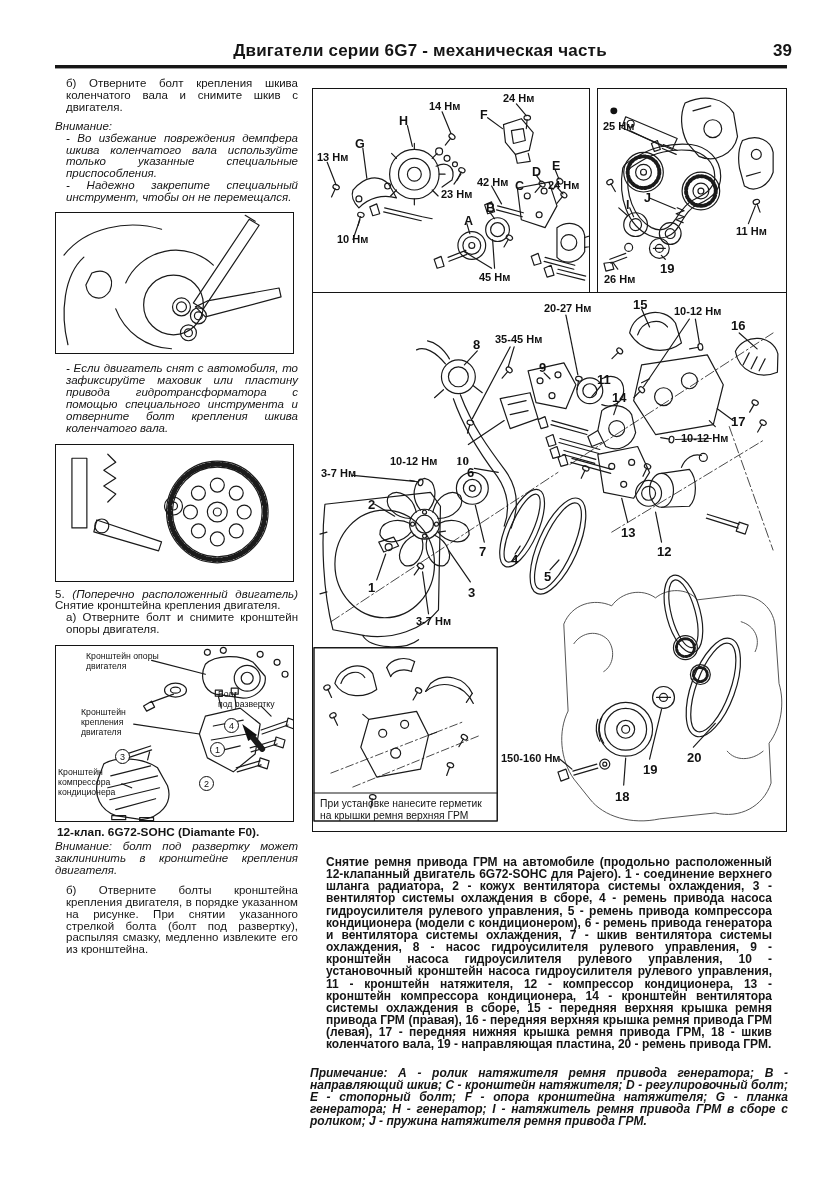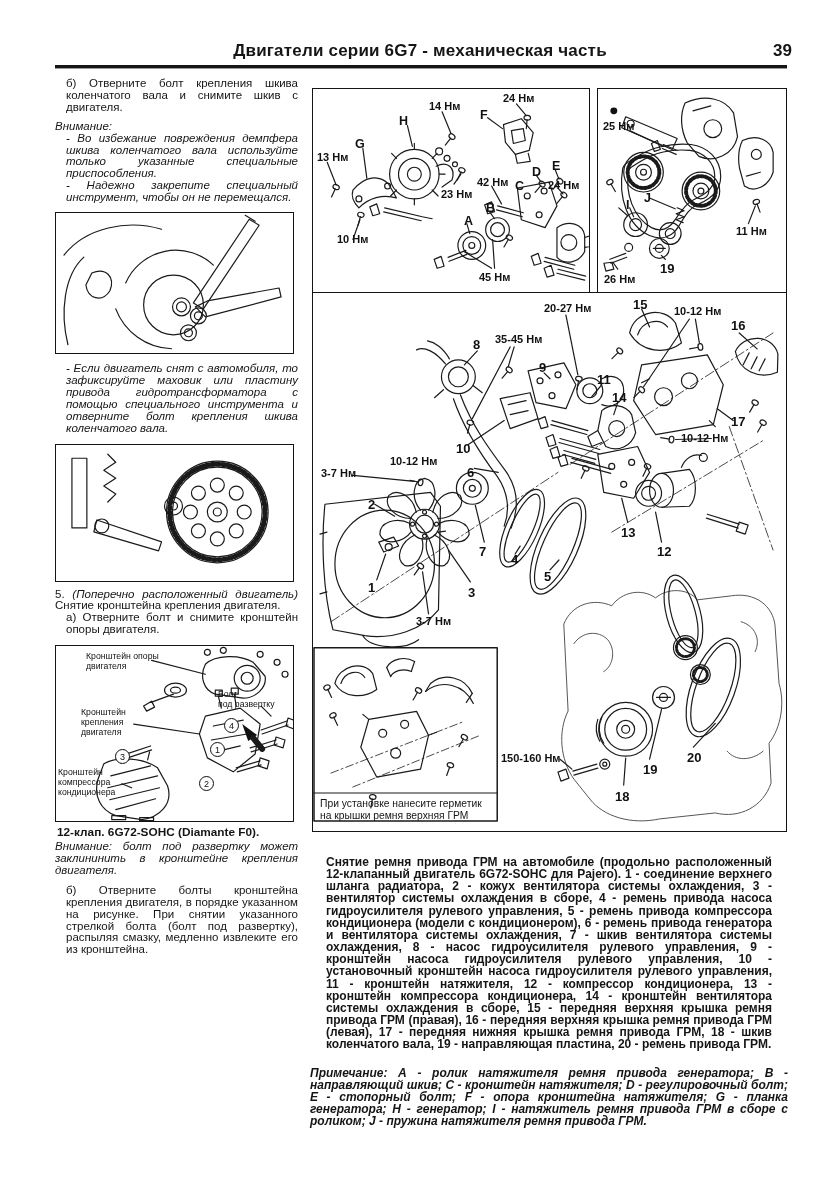--- a/index.html
+++ b/index.html
@@ -523,21 +523,21 @@
         <span class="dlabel part" style="left: 320px; top: 4px;">15</span>
         <span class="dlabel torque" style="left: 361px; top: 12px;">10-12 Нм</span>
         <span class="dlabel part" style="left: 418px; top: 25px;">16</span>
         <span class="dlabel part" style="left: 160px; top: 44px;">8</span>
         <span class="dlabel torque" style="left: 182px; top: 40px; text-align: center;">35-45 Нм</span>
         <span class="dlabel part" style="left: 226px; top: 67px;">9</span>
         <span class="dlabel part" style="left: 284px; top: 79px;">11</span>
         <span class="dlabel part" style="left: 299px; top: 97px;">14</span>
         <span class="dlabel part" style="left: 418px; top: 121px;">17</span>
         <span class="dlabel torque" style="left: 368px; top: 139px;">10-12 Нм</span>
-        <span class="dlabel part" style="left: 143px; top: 148px;">10</span>
+        <span class="dlabel part" style="left: 143px; top: 160px; font-family: Liberation Serif, serif;">10</span>
         <span class="dlabel torque" style="left: 77px; top: 162px;">10-12 Нм</span>
         <span class="dlabel part" style="left: 154px; top: 172px;">6</span>
         <span class="dlabel torque" style="left: 8px; top: 174px;">3-7 Нм</span>
         <span class="dlabel part" style="left: 55px; top: 204px;">2</span>
         <span class="dlabel part" style="left: 166px; top: 251px;">7</span>
         <span class="dlabel part" style="left: 198px; top: 259px;">4</span>
         <span class="dlabel part" style="left: 231px; top: 276px;">5</span>
         <span class="dlabel part" style="left: 55px; top: 287px;">1</span>
         <span class="dlabel part" style="left: 155px; top: 292px;">3</span>
         <span class="dlabel torque" style="left: 103px; top: 322px;">3-7 Нм</span>

